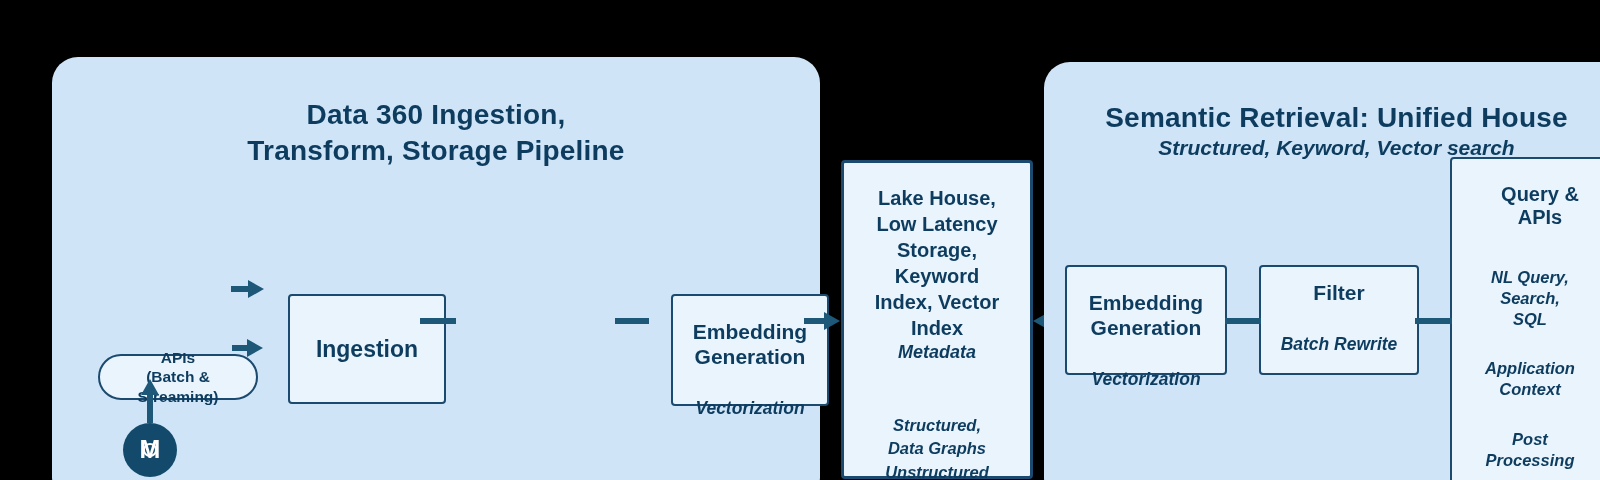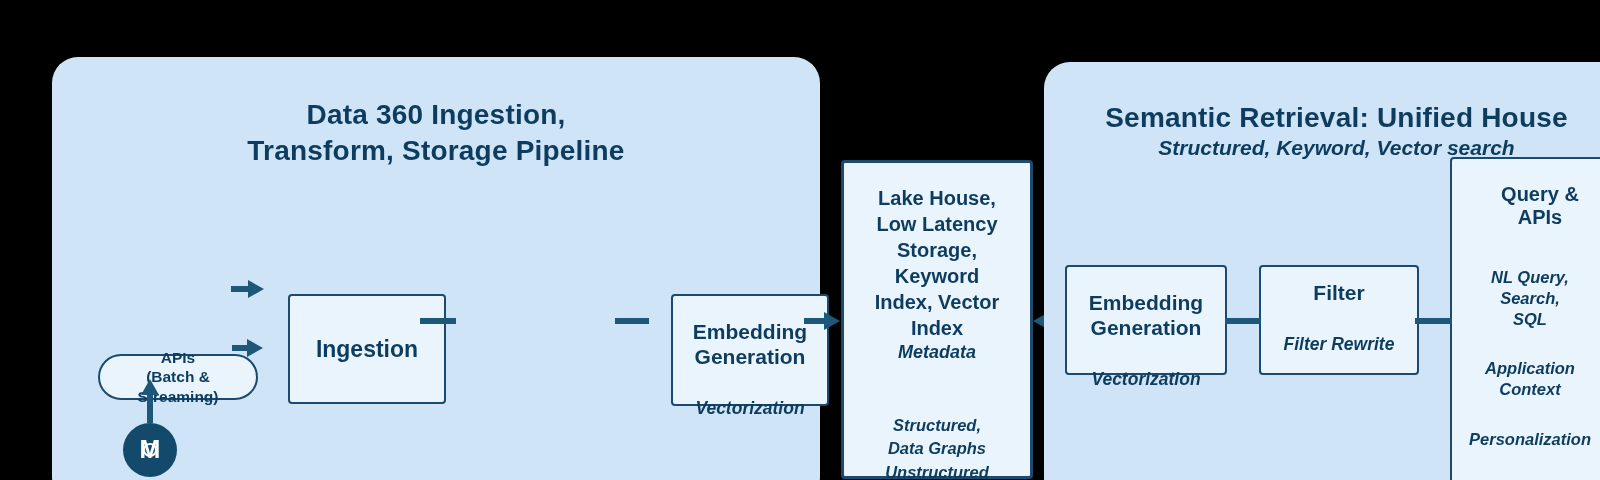--- a/index.html
+++ b/index.html
@@ -227,28 +227,30 @@
   <div class="panel-subtitle">Structured, Keyword, Vector search</div>
 </div>
 
 <div class="node stage-2row" id="box-embedgen-right">
   <span class="stage-label pre">Embedding
 Generation</span>
   <span class="stage-sublabel">Vectorization</span>
 </div>
 <div class="node stage-2row" id="box-filter">
   <span class="stage-label pre">Filter</span>
-  <span class="stage-sublabel">Filter Rewrite</span>
+  <span class="stage-sublabel">Batch Rewrite</span>
 </div>
 
 <div class="node" id="box-queryapis">
   <div class="qa-title">Query &amp; APIs</div>
   <div class="qa-items">
     <div class="qa-item pre">NL Query,
 Search, SQL</div>
     <div class="qa-item pre">Application
 Context</div>
+    <div class="qa-item pre">Post
+Processing</div>
     <div class="qa-item pre">Personalization</div>
   </div>
 </div>
 
 <div class="hline" style="left:1183px; top:276px; width:36px;"></div>
 <div class="hline" style="left:1373px; top:276px; width:37px;"></div>
 
 </body></html>

